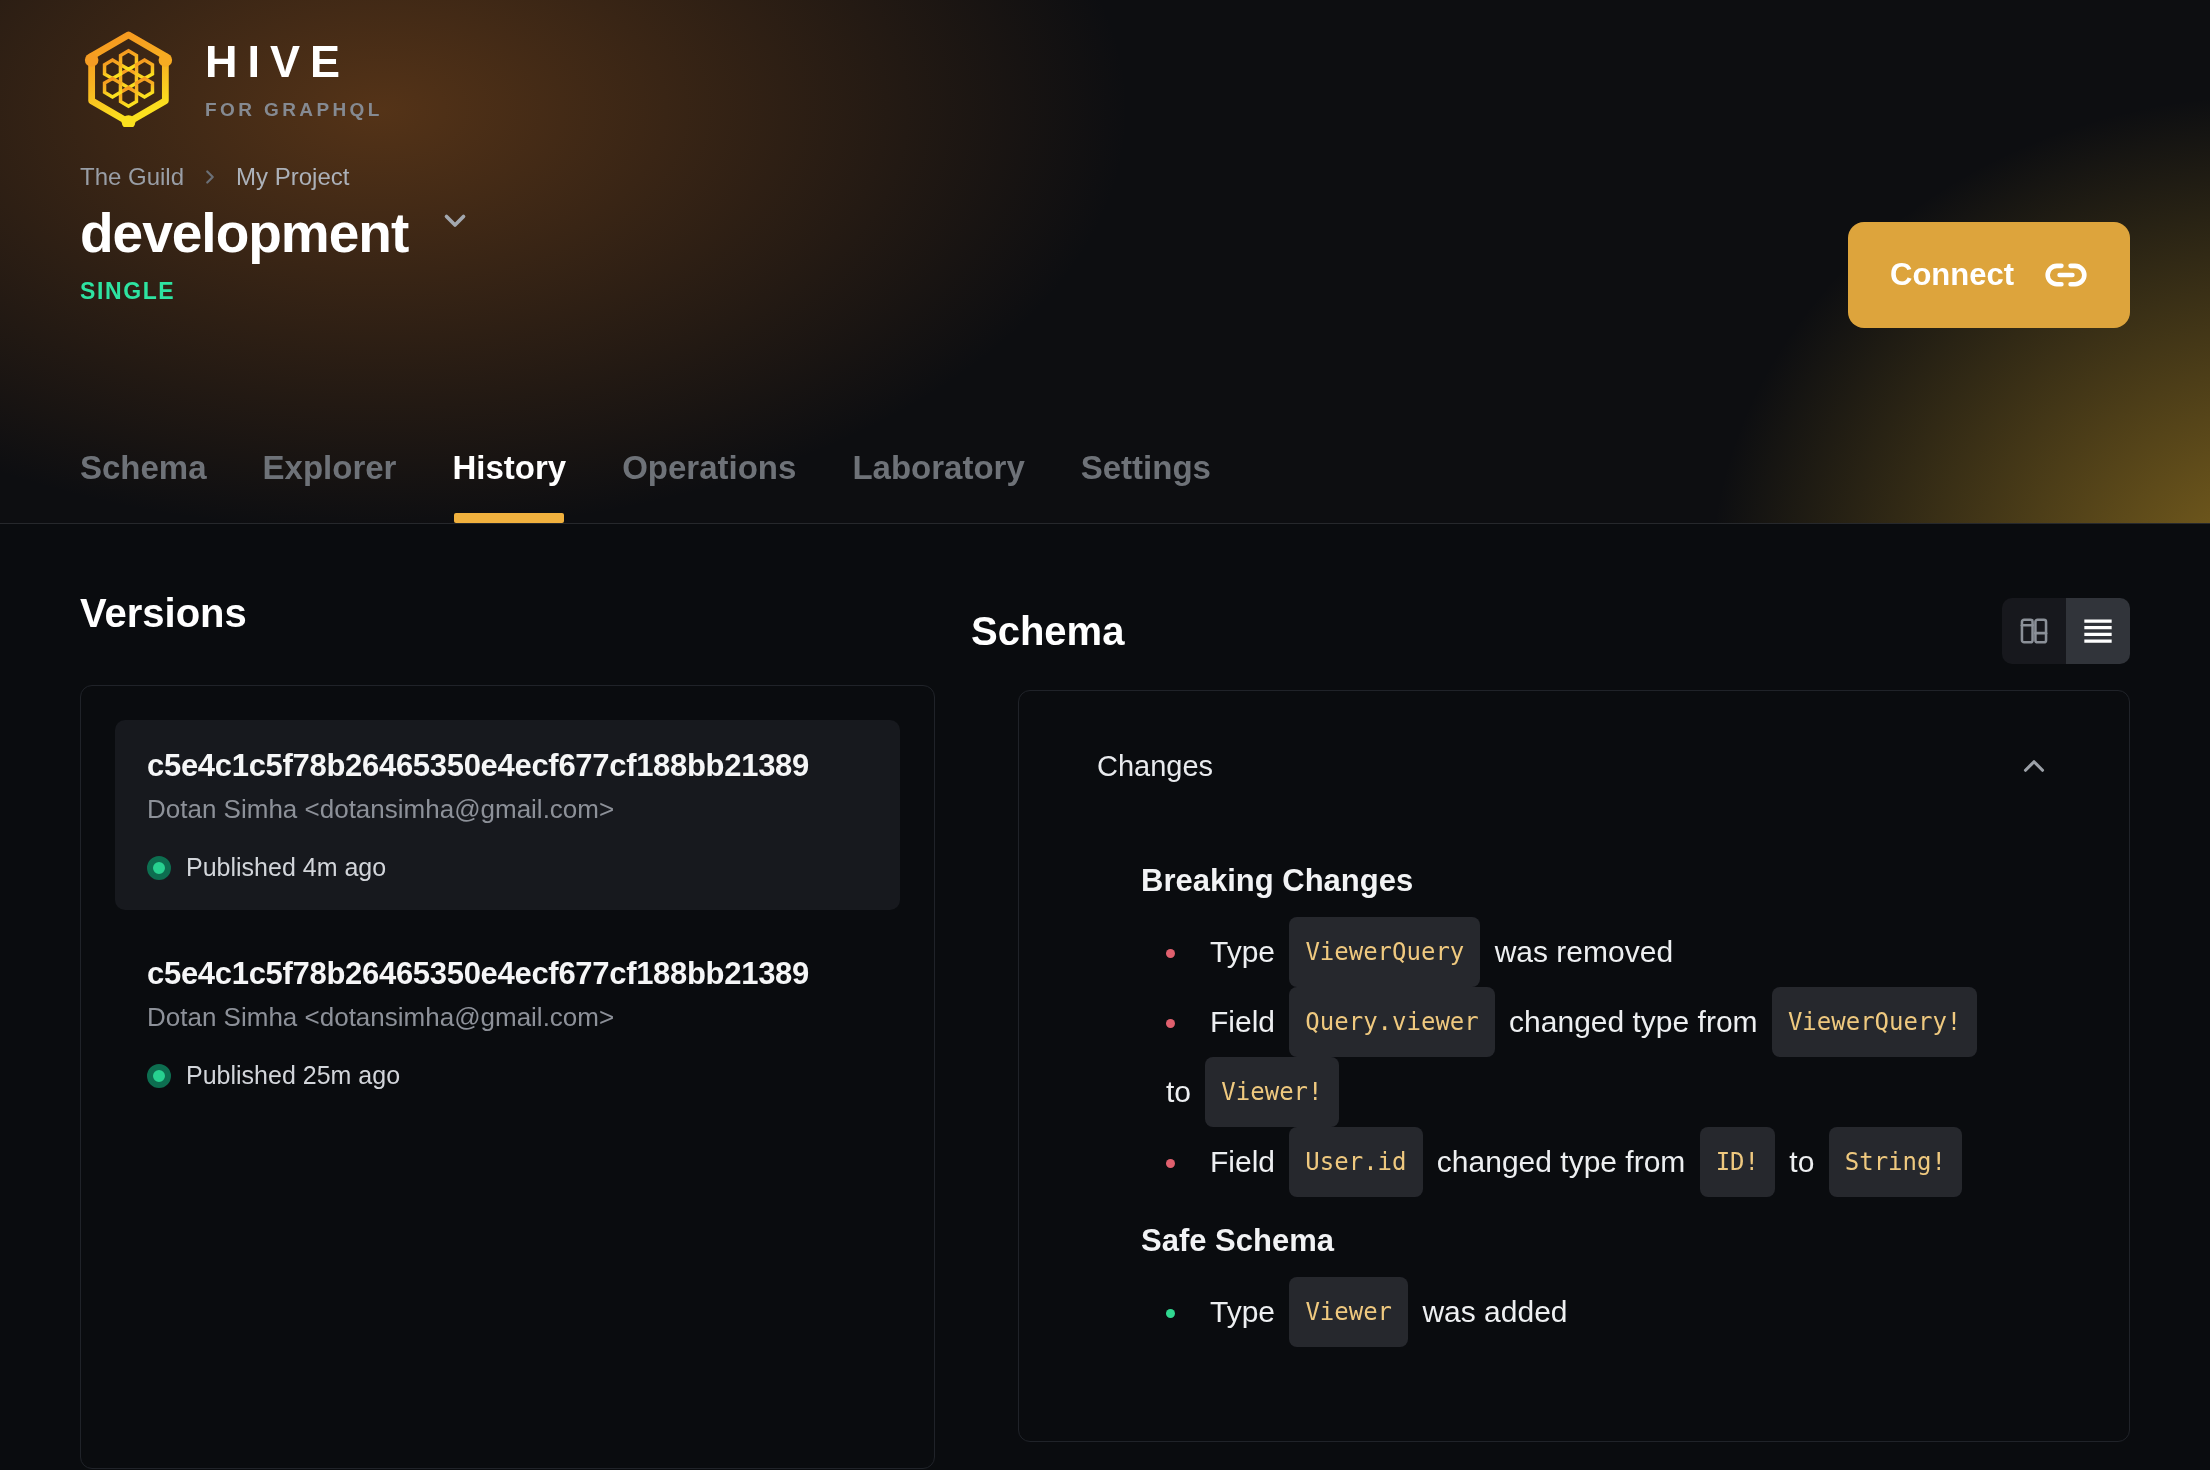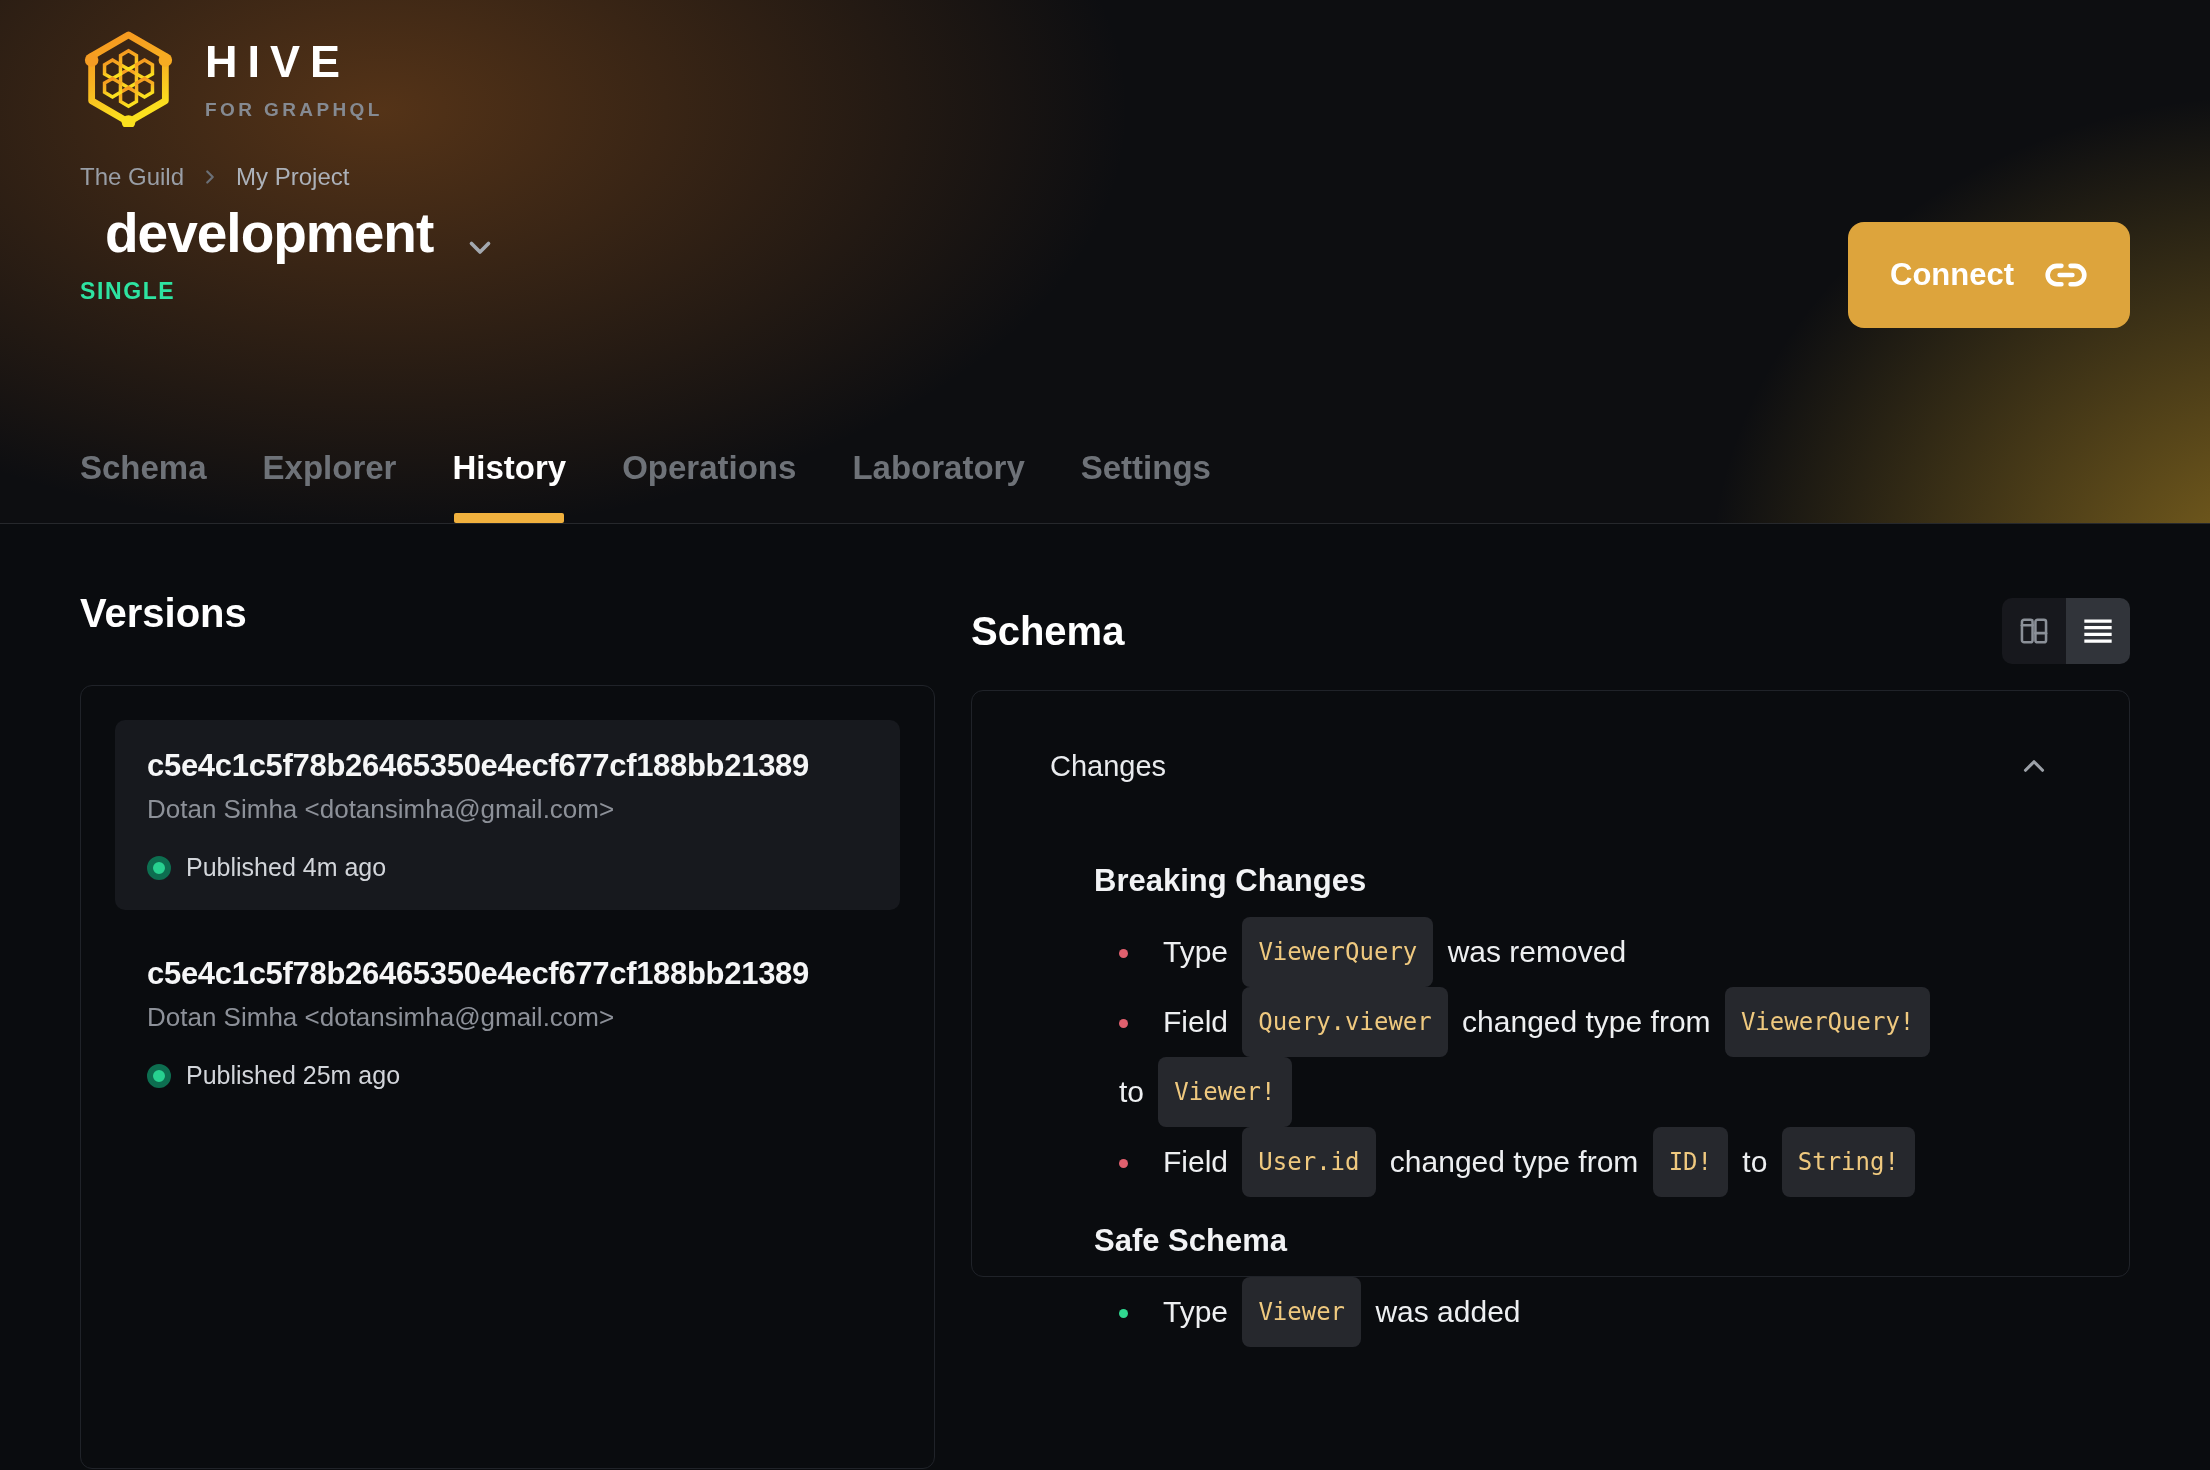--- a/index.html
+++ b/index.html
@@ -24,21 +24,21 @@
   .logo-row { display:flex; align-items:center; gap:28px; }
   .logo-icon { width:97px; height:97px; flex:none; }
   .logo-title { font-size:45px; font-weight:800; letter-spacing:10px; color:#ffffff; line-height:1; }
   .logo-sub { font-size:19px; font-weight:700; letter-spacing:3.4px; color:#858a92; margin-top:16px; line-height:1; }
 
   .breadcrumb { margin-top:36px; display:flex; align-items:center; gap:15px; font-size:24px; }
   .crumb { color:#999ea6; cursor:pointer; }
   .crumb.current { color:#acb1b9; }
   .crumb-sep { width:22px; height:22px; color:#6b7077; }
 
-  .title-row { margin-top:12px; display:flex; align-items:flex-end;margin-left:25px; }
+  .title-row { margin-top:12px; display:flex; align-items:flex-start; }
   .target-title { font-size:55px; font-weight:800; letter-spacing:-1px; color:#ffffff; line-height:1.1; }
   .title-chevron { margin-left:30px; width:34px; height:34px; color:#a3a8af; cursor:pointer; }
 
   .badge { margin-top:14px; font-size:23px; font-weight:700; letter-spacing:1.6px; color:#2ee3a1; }
 
   .connect-btn {
     position:absolute; top:222px; right:80px;
     width:282px; height:106px; border-radius:16px; border:none;
     background:#dda43c; cursor:pointer;
     display:flex; align-items:center; justify-content:space-between; padding:0 42px;
@@ -73,22 +73,22 @@
   .v-dot { width:24px; height:24px; border-radius:50%; background:#27d190; border:6px solid #0d6e50; flex:none; }
 
   .schema-head { display:flex; align-items:center; justify-content:space-between; margin-top:8px; }
   .view-toggle { display:flex; border-radius:10px; overflow:hidden; }
   .vt-btn { width:64px; height:66px; display:flex; align-items:center; justify-content:center; border:none; cursor:pointer; }
   .vt-btn.split { background:#17181d; color:#8b9098; }
   .vt-btn.list  { background:#31343a; color:#ffffff; }
   .vt-btn svg { width:34px; height:34px; }
 
   .changes-panel {
-    margin-top:26px; height:587px;
-    border:1px solid #202329; border-radius:12px; padding:58px 78px 0;
+    margin-top:26px; height:752px;
+    border:1px solid #202329; border-radius:12px; padding:58px 78px 0;margin-left:47px;
   }
   .changes-head { display:flex; align-items:center; justify-content:space-between; }
   .changes-title { font-size:29px; color:#e9ebee; font-weight:400; }
   .collapse-btn { background:none; border:none; cursor:pointer; color:#9ca1a8; width:34px; height:34px; padding:0; }
   .collapse-btn svg { width:34px; height:34px; }
 
   .change-section { margin-top:80px; }
   .change-section + .change-section { margin-top:26px; }
   .change-section-title { margin-left:44px; font-size:31px; font-weight:600; color:#f2f3f5; }
   .change-list { list-style:none; margin:18px 0 0 44px; }

